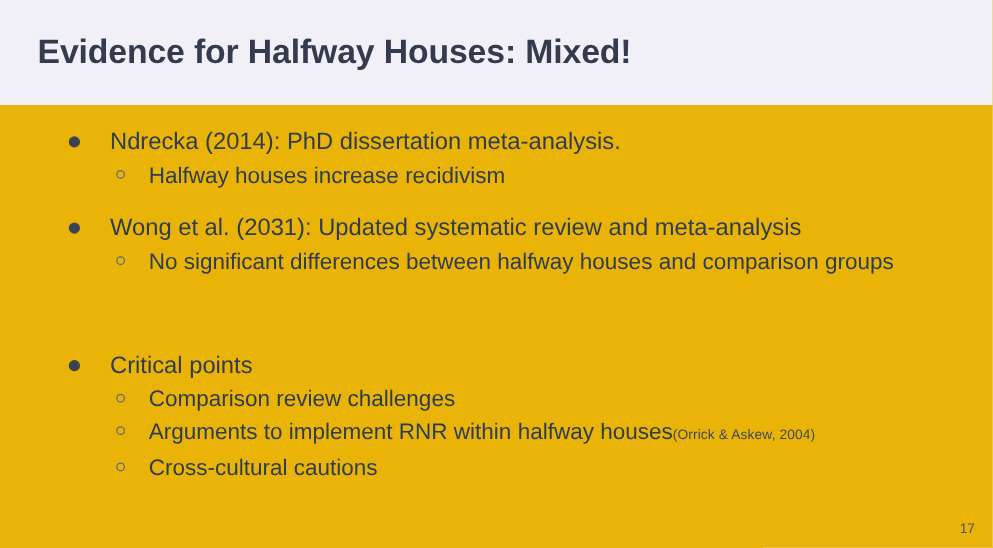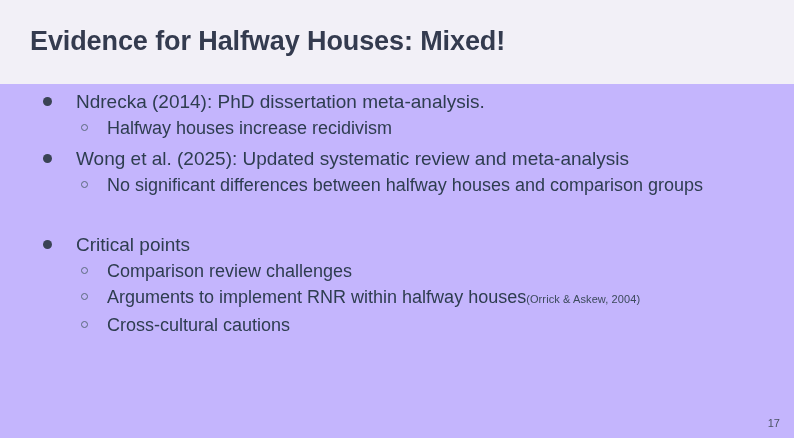--- a/index.html
+++ b/index.html
@@ -13,21 +13,21 @@
     overflow: hidden;
     background: #f7fbfc;
     font-family: "Liberation Sans", sans-serif;
     -webkit-font-smoothing: antialiased;
   }
 
   .slide {
     position: relative;
     width: 794px;
     height: 438px;
-    background: #c4b5fd;
+    background: #eab308;
     box-sizing: border-box;
   }
 
   
   .title-band {
     position: absolute;
     left: 0;
     top: 0;
     width: 794px;
     height: 84px;
@@ -56,21 +56,21 @@
 
   ul.lvl1 {
     list-style: none;
     margin: 0;
     padding: 0;
   }
 
   li.item1 {
     position: relative;
     padding-left: 72px;
-    margin: 4px;
+    margin: 16px;
     color: #2e3d50;
     font-size: 19px;
     line-height: 27px;
   }
 
   li.item1 > .marker1 {
     position: absolute;
     left: 39px;
     top: 9px;
     width: 9px;
@@ -146,21 +146,21 @@
         <ul class="lvl2">
           <li class="item2">
             <span class="marker2"></span>
             <span class="txt"> Halfway houses increase recidivism</span>
           </li>
         </ul>
       </li>
 
       <li class="item1">
         <span class="marker1"></span>
-        <span class="txt">Wong et al. (2025): Updated systematic review and meta-analysis</span>
+        <span class="txt">Wong et al. (2031): Updated systematic review and meta-analysis</span>
         <ul class="lvl2">
           <li class="item2">
             <span class="marker2"></span>
             <span class="txt">No significant differences between halfway houses and comparison groups</span>
           </li>
         </ul>
       </li>
 
       <li class="spacer-block"></li>
 

